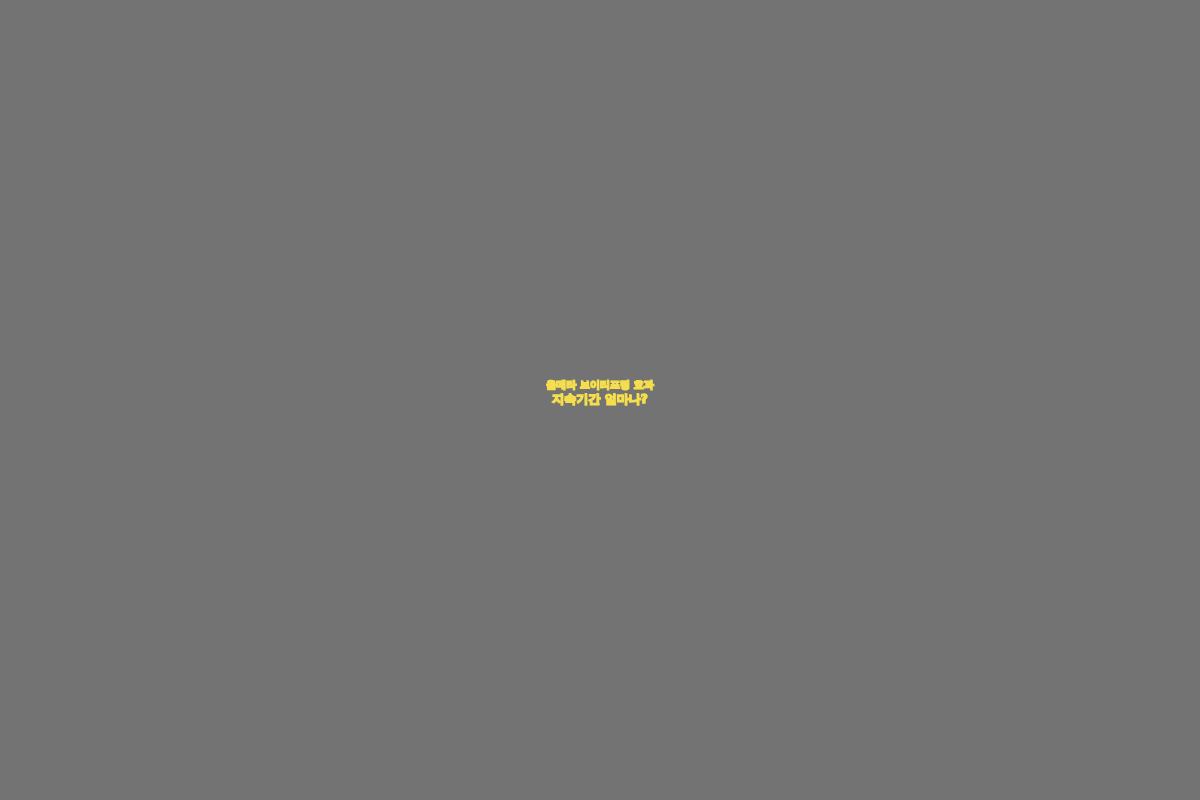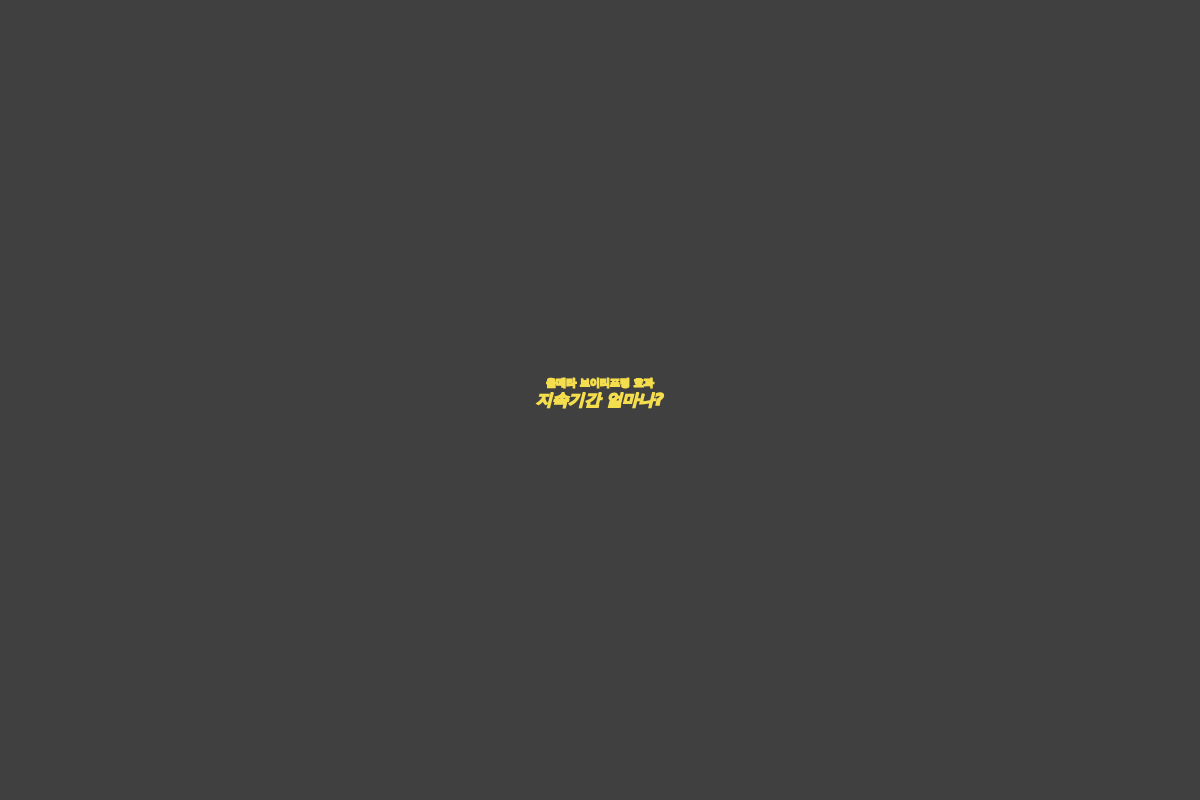--- a/index.html
+++ b/index.html
@@ -60,23 +60,23 @@
     font-size: 104px;
   }
 
   .headline-line.line-2 {
     font-size: 104px;
   }
 </style>
 </head>
 <body>
 
-<div id="banner" style="background: #404040;">
+<div id="banner" style="background: #737373;">
 
   <div id="headline">
 
     <span class="headline-line line-1" style="color: rgb(245, 222, 78); -webkit-text-stroke: 1.5px rgb(245, 222, 78); font-size: 10px;">올메라 브이리프팅 효과</span>
 
-    <span class="headline-line line-2" style="color: rgb(245, 222, 78); -webkit-text-stroke: 1.5px rgb(245, 222, 78); font-size: 16px; font-style: italic;">지속기간 얼마나?</span>
+    <span class="headline-line line-2" style="color: rgb(245, 222, 78); -webkit-text-stroke: 1.5px rgb(245, 222, 78); font-size: 12px;">지속기간 얼마나?</span>
 
   </div>
 
 </div>
 
 </body></html>

